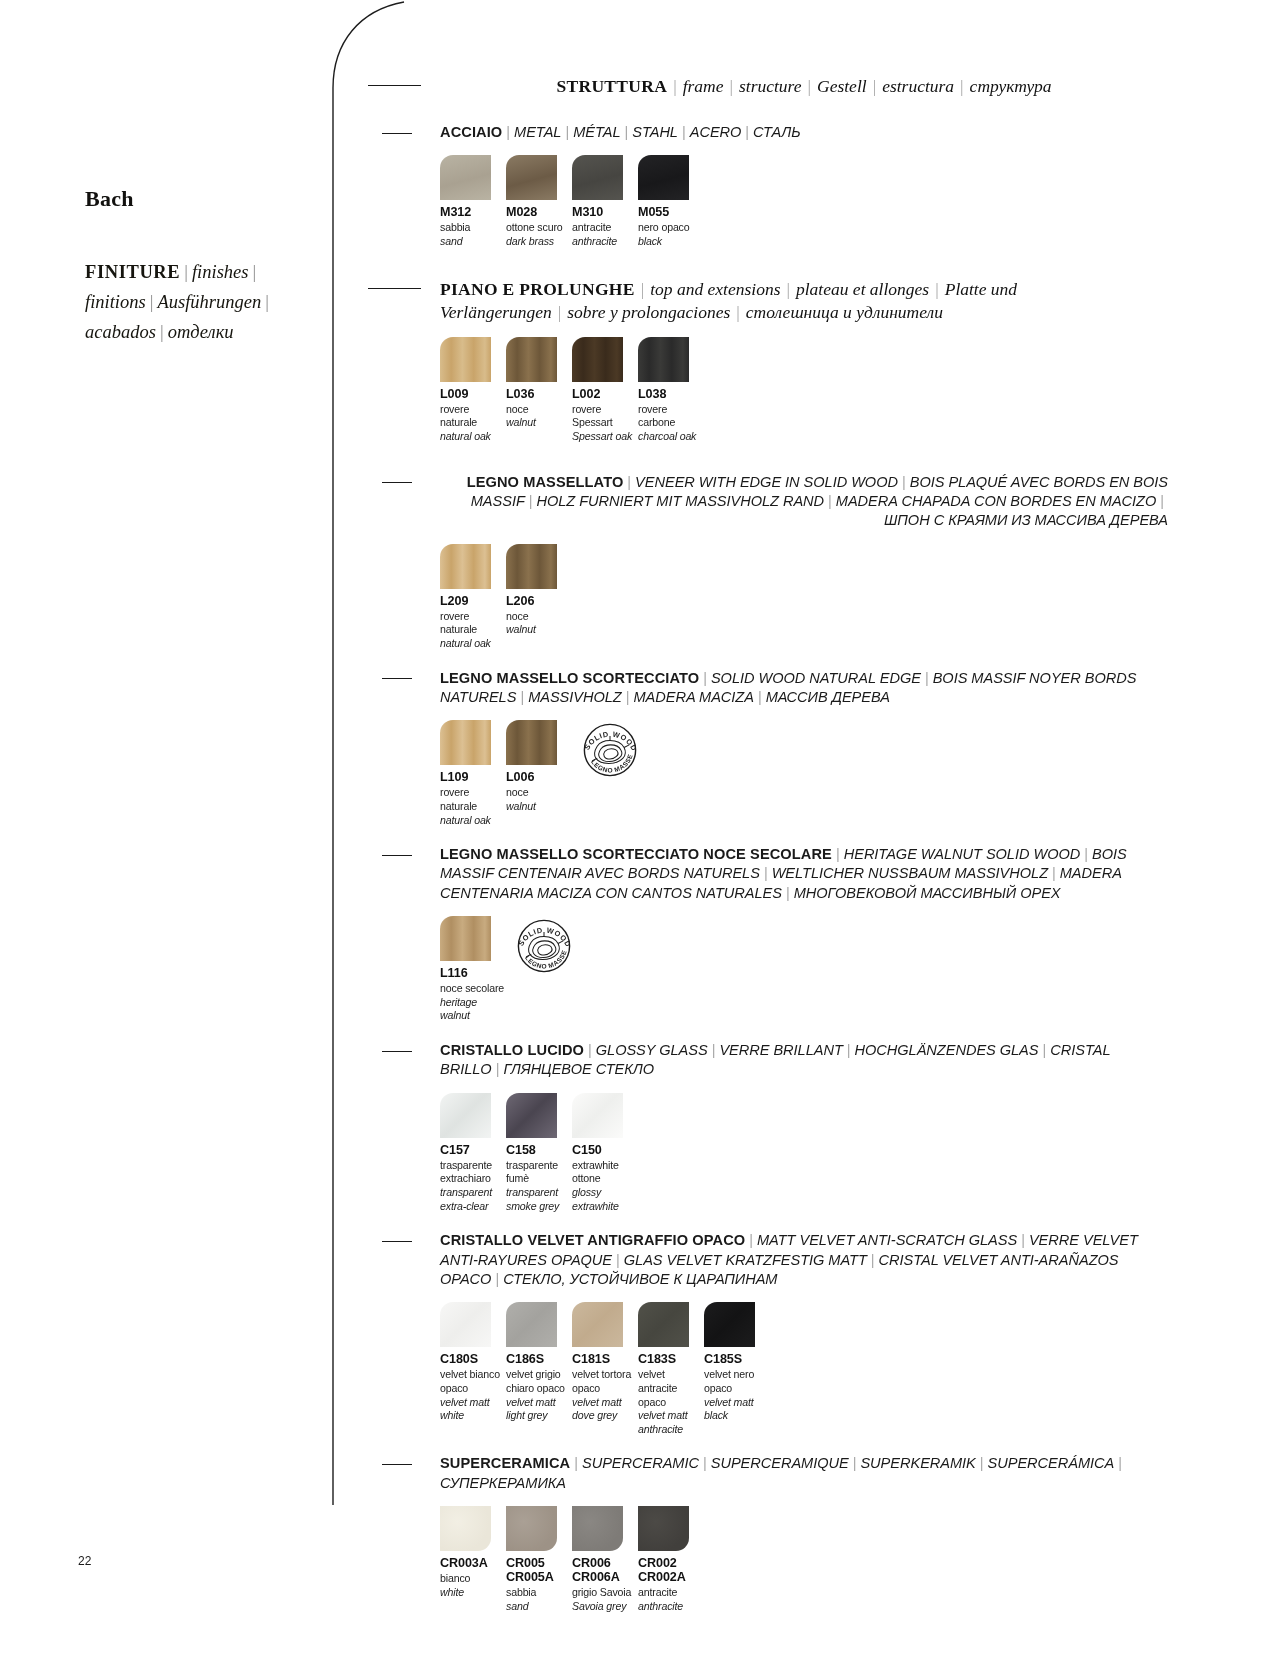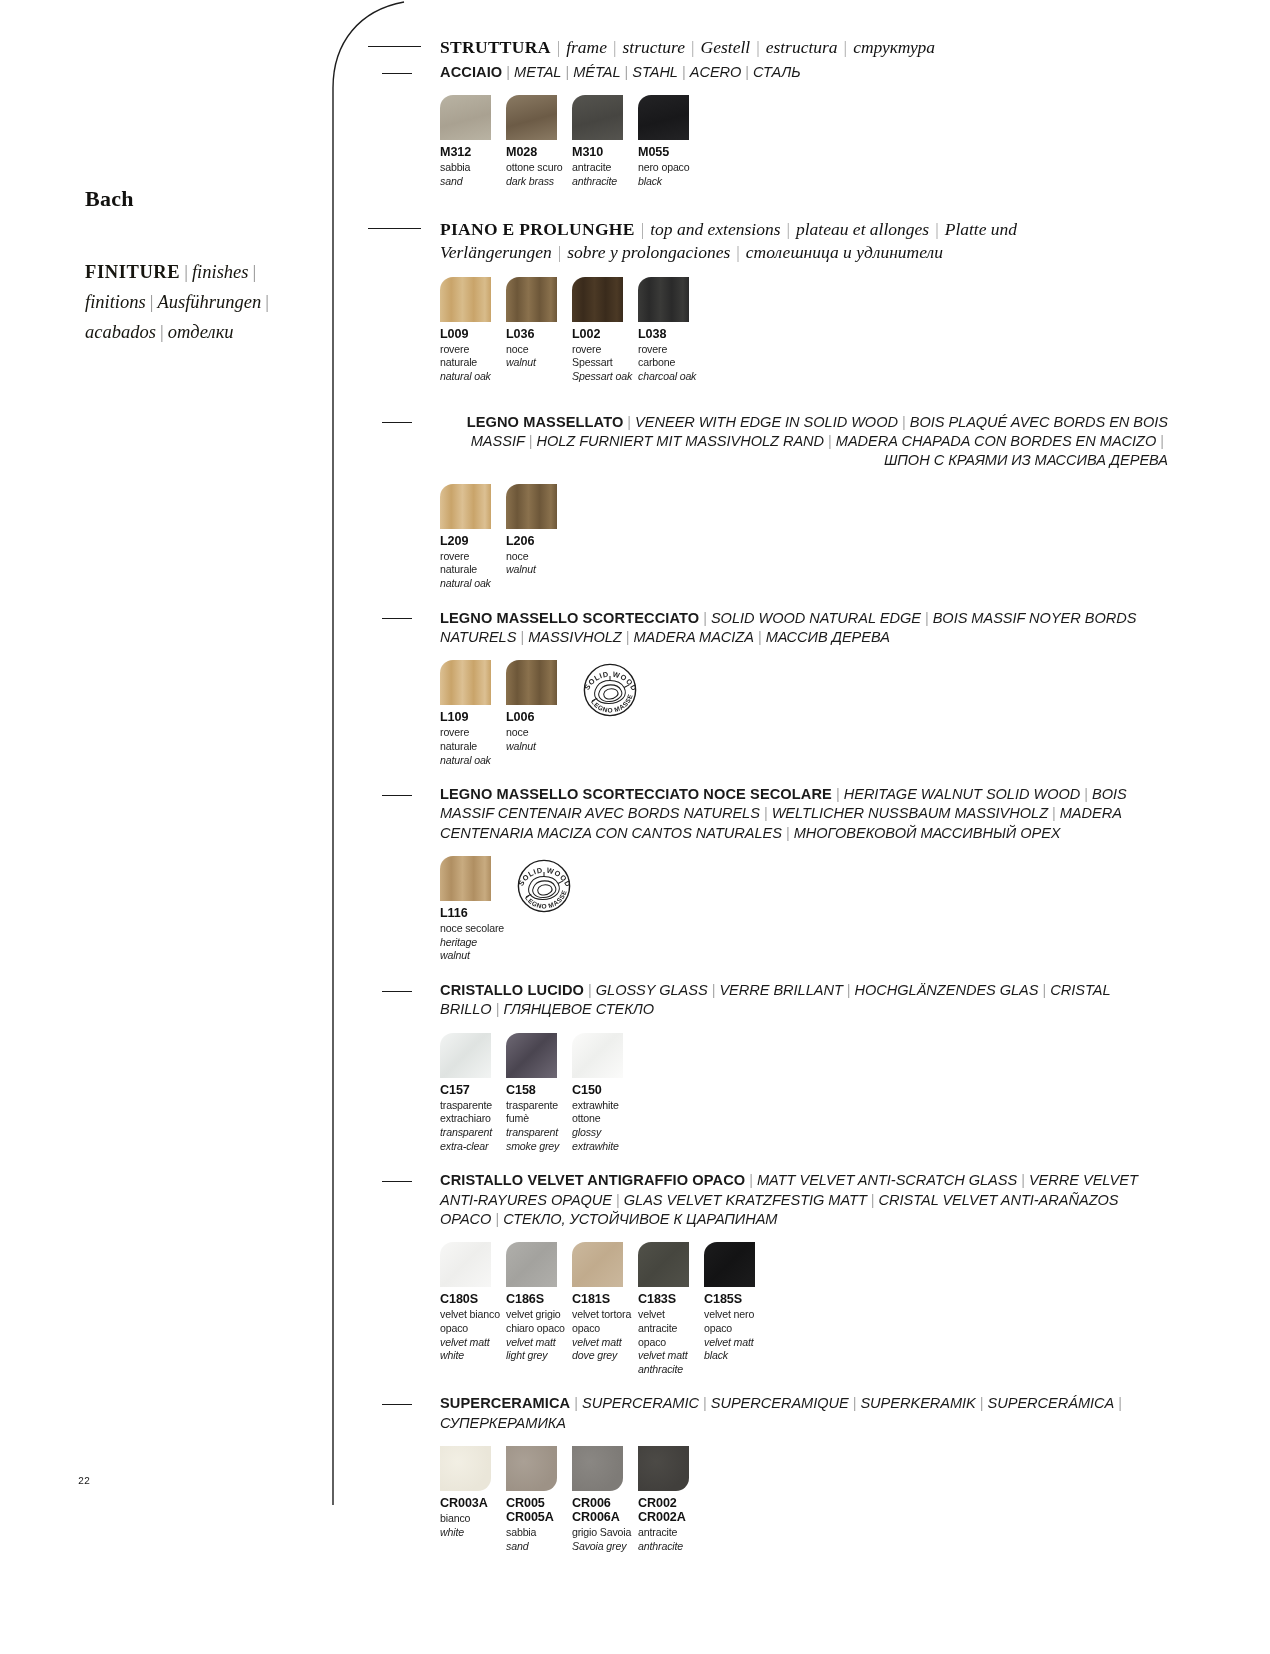--- a/index.html
+++ b/index.html
@@ -80,22 +80,22 @@
     letter-spacing:-0.15px;
   }
   .sw .desc .en{font-style:italic;display:block;}
   .sw .desc .it-l{display:block;}
 
   
   .stamp{width:64px;height:64px;flex:0 0 auto;margin-left:6px;margin-top:-2px;}
 
   
   .pageno{
-    position:absolute;left:78px;top:1476px;
-    font-family:Liberation Mono, monospace;font-size:10px;color:#1a1a1a;
+    position:absolute;left:78px;top:1554px;
+    font-family:Liberation Sans, sans-serif;font-size:12px;color:#1a1a1a;
   }
 </style>
 </head>
 <body>
 
 <div class="page">
 
   <svg class="rule-svg" viewBox="0 0 1270 1654" preserveAspectRatio="none" aria-hidden="true">
     <path d="M333 1505 L333 88 C333 42 360 10 404 2" fill="none" stroke="#1d1d1d" stroke-width="1.4"></path>
   </svg>
@@ -103,25 +103,25 @@
   <div class="left-col">
     <div class="brand">Bach</div>
     <div class="fin-block">
       <span class="bold">FINITURE</span><span class="sep">|</span><span class="it">finishes</span><span class="sep">|</span><br>
       <span class="it">finitions</span><span class="sep">|</span><span class="it">Ausführungen</span><span class="sep">|</span><br>
       <span class="it">acabados</span><span class="sep">|</span><span class="it">отделки</span>
     </div>
   </div>
 
   <div class="content" id="content">
-      <div class="row" style="margin-top:36px;">
+      <div class="row" style="margin-top:75px;text-align:center;">
         <div class="dash long"></div>
         <div class="hd h-serif"><span class="nm">STRUTTURA</span><span class="bar">|</span><span class="tr">frame</span><span class="bar">|</span><span class="tr">structure</span><span class="bar">|</span><span class="tr">Gestell</span><span class="bar">|</span><span class="tr">estructura</span><span class="bar">|</span><span class="tr">структура</span></div>
       </div>
-      <div class="row" style="margin-top:4px;">
+      <div class="row" style="margin-top:25px;">
         <div class="dash short"></div>
         <div class="hd h-sans"><span class="nm">ACCIAIO</span><span class="bar">|</span><span class="tr">METAL</span><span class="bar">|</span><span class="tr">MÉTAL</span><span class="bar">|</span><span class="tr">STAHL</span><span class="bar">|</span><span class="tr">ACERO</span><span class="bar">|</span><span class="tr">СТАЛЬ</span></div>
       </div>
       <div class="swatches" style="margin-top:13px;">
         <div class="sw">
           <div class="chip" style="background:linear-gradient(165deg, #b9b3a3 0%, #a9a191 55%, #b9b3a3 100%)"></div>
           <div class="code"><span>M312</span></div>
           <div class="desc">
             <span class="it-l">sabbia</span>
             <span class="en">sand</span>

